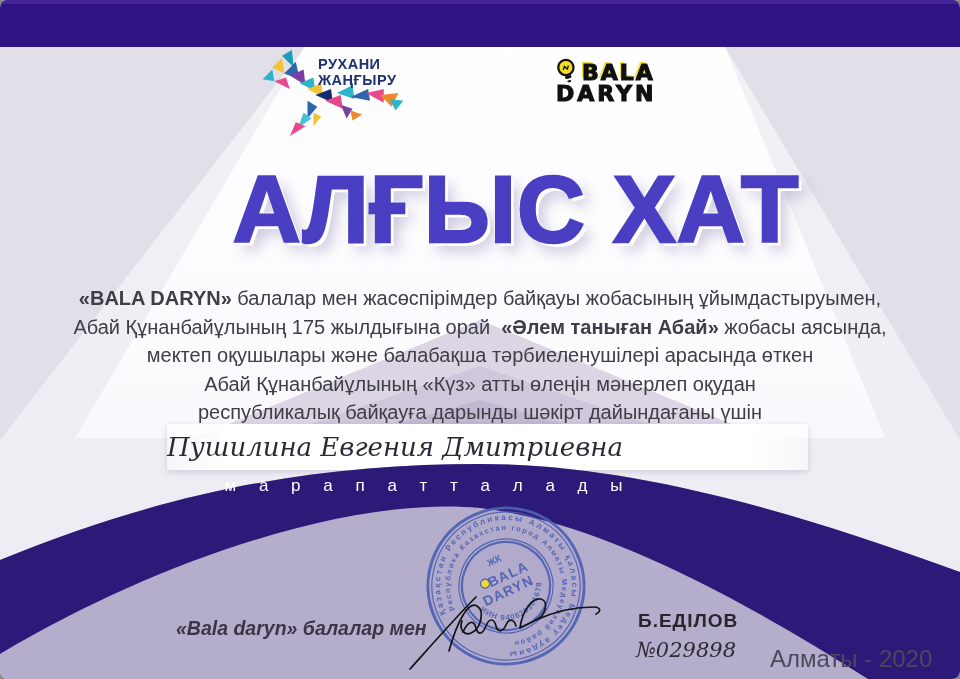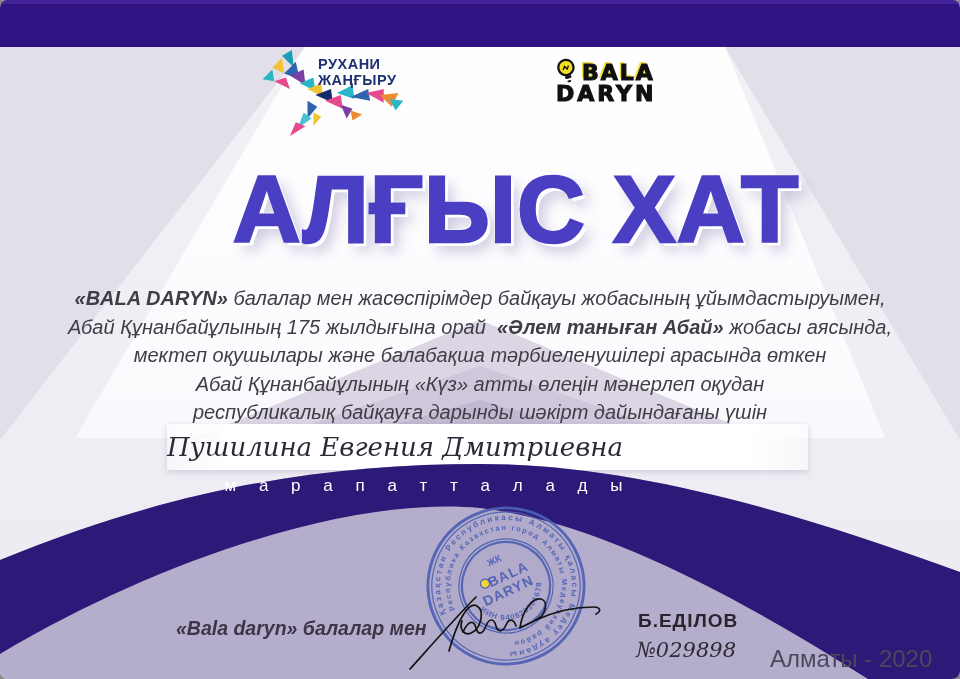--- a/index.html
+++ b/index.html
@@ -43,21 +43,21 @@
   .bala-word.l1{text-shadow:-2px -2px 0 rgba(243,221,37,.85);}
   .bala-word.l2{margin-top:-5px;letter-spacing:3px;}
   .bulb-tilt{transform:rotate(-14deg);}
 
   
   .title{left:0;top:156px;width:960px;text-align:center;font-weight:700;font-size:94px;
          color:#4a3ec2;-webkit-text-stroke:2.5px #4a3ec2;letter-spacing:1px;
          text-shadow:4px 4px 0 #ffffff,-2px -2px 0 rgba(255,255,255,.75),8px 9px 14px rgba(60,50,130,.28);margin-left:36px;}
 
   
-  .body-text{left:0;top:284px;width:960px;text-align:center;font-style:italic;
+  .body-text{left:0;top:284px;width:960px;text-align:center;
              font-size:20px;line-height:28.5px;color:#3f3d45;}
   .body-text span{white-space:pre-wrap;}
   .bld{font-weight:700;}
 
   
   .name-band{left:167px;top:424px;width:641px;height:46px;z-index:2;
              background:linear-gradient(90deg,rgba(255,255,255,.5),#ffffff 9%,#ffffff 91%,rgba(255,255,255,.5));
              box-shadow:0 2px 6px rgba(80,70,120,.2);}
   .recipient{width:100%;text-align:left;line-height:46px;font-family:"DejaVu Serif",serif;
              font-style:italic;font-size:26px;color:#2b2936;}

